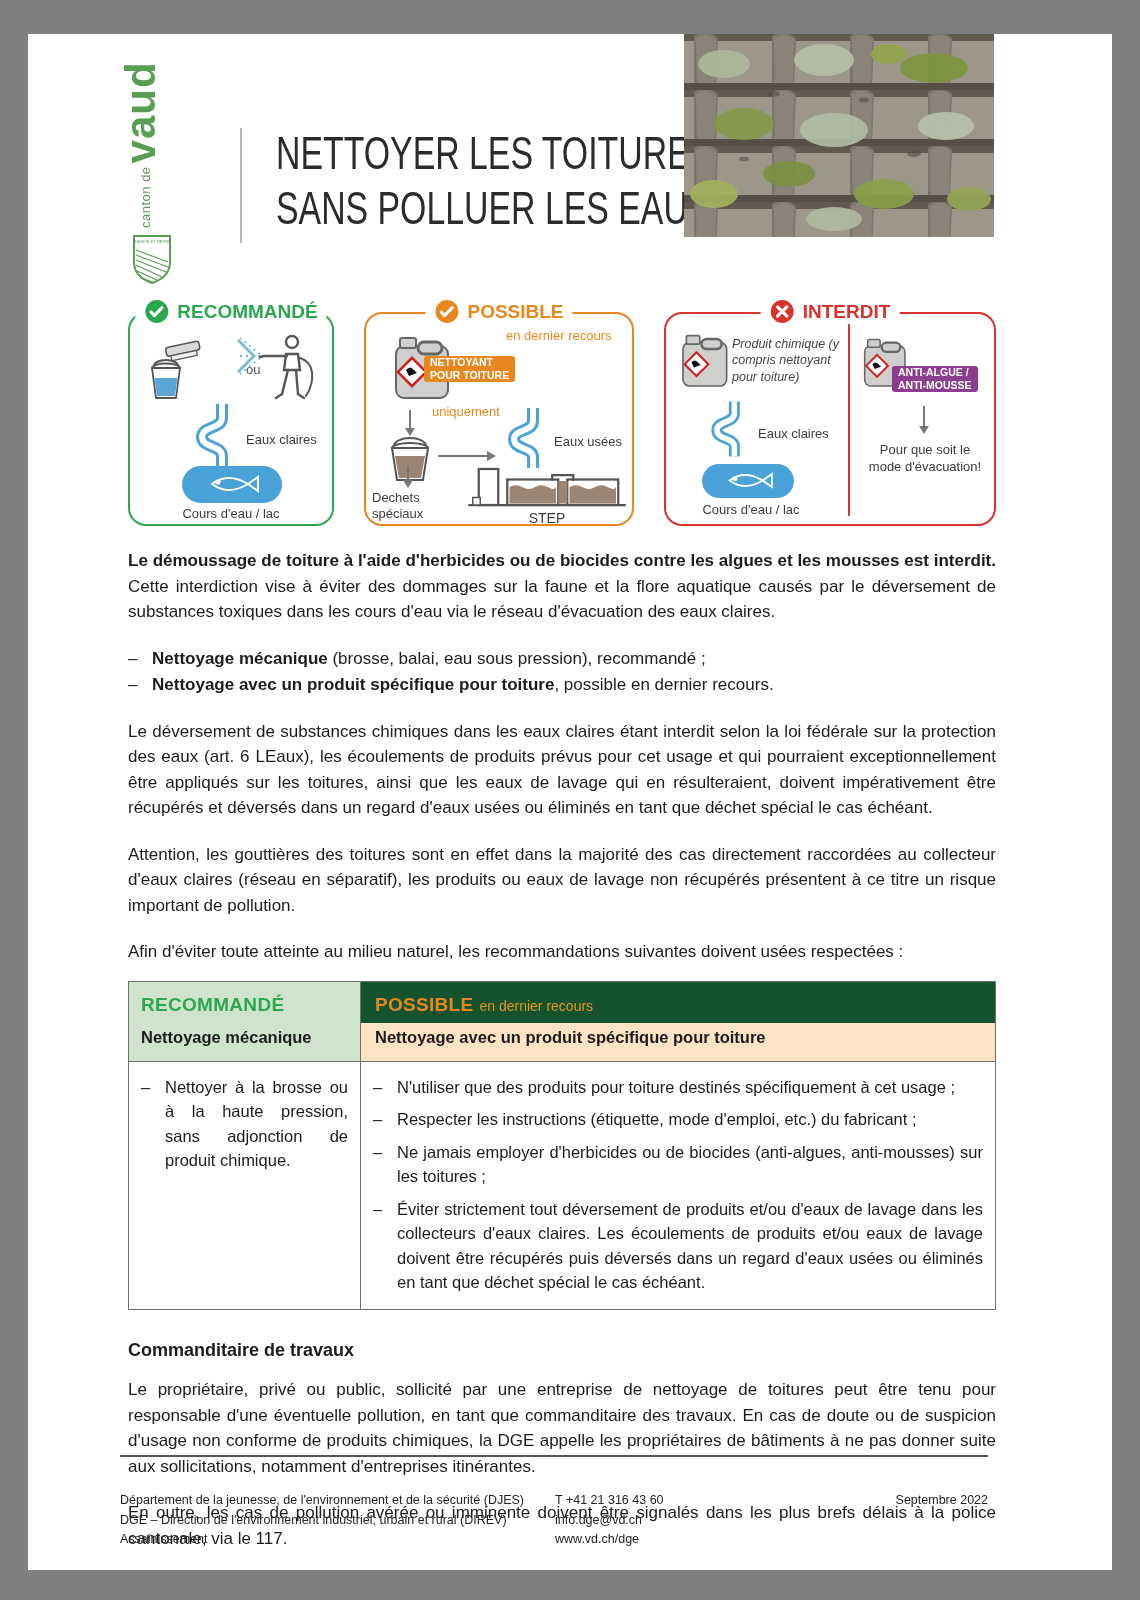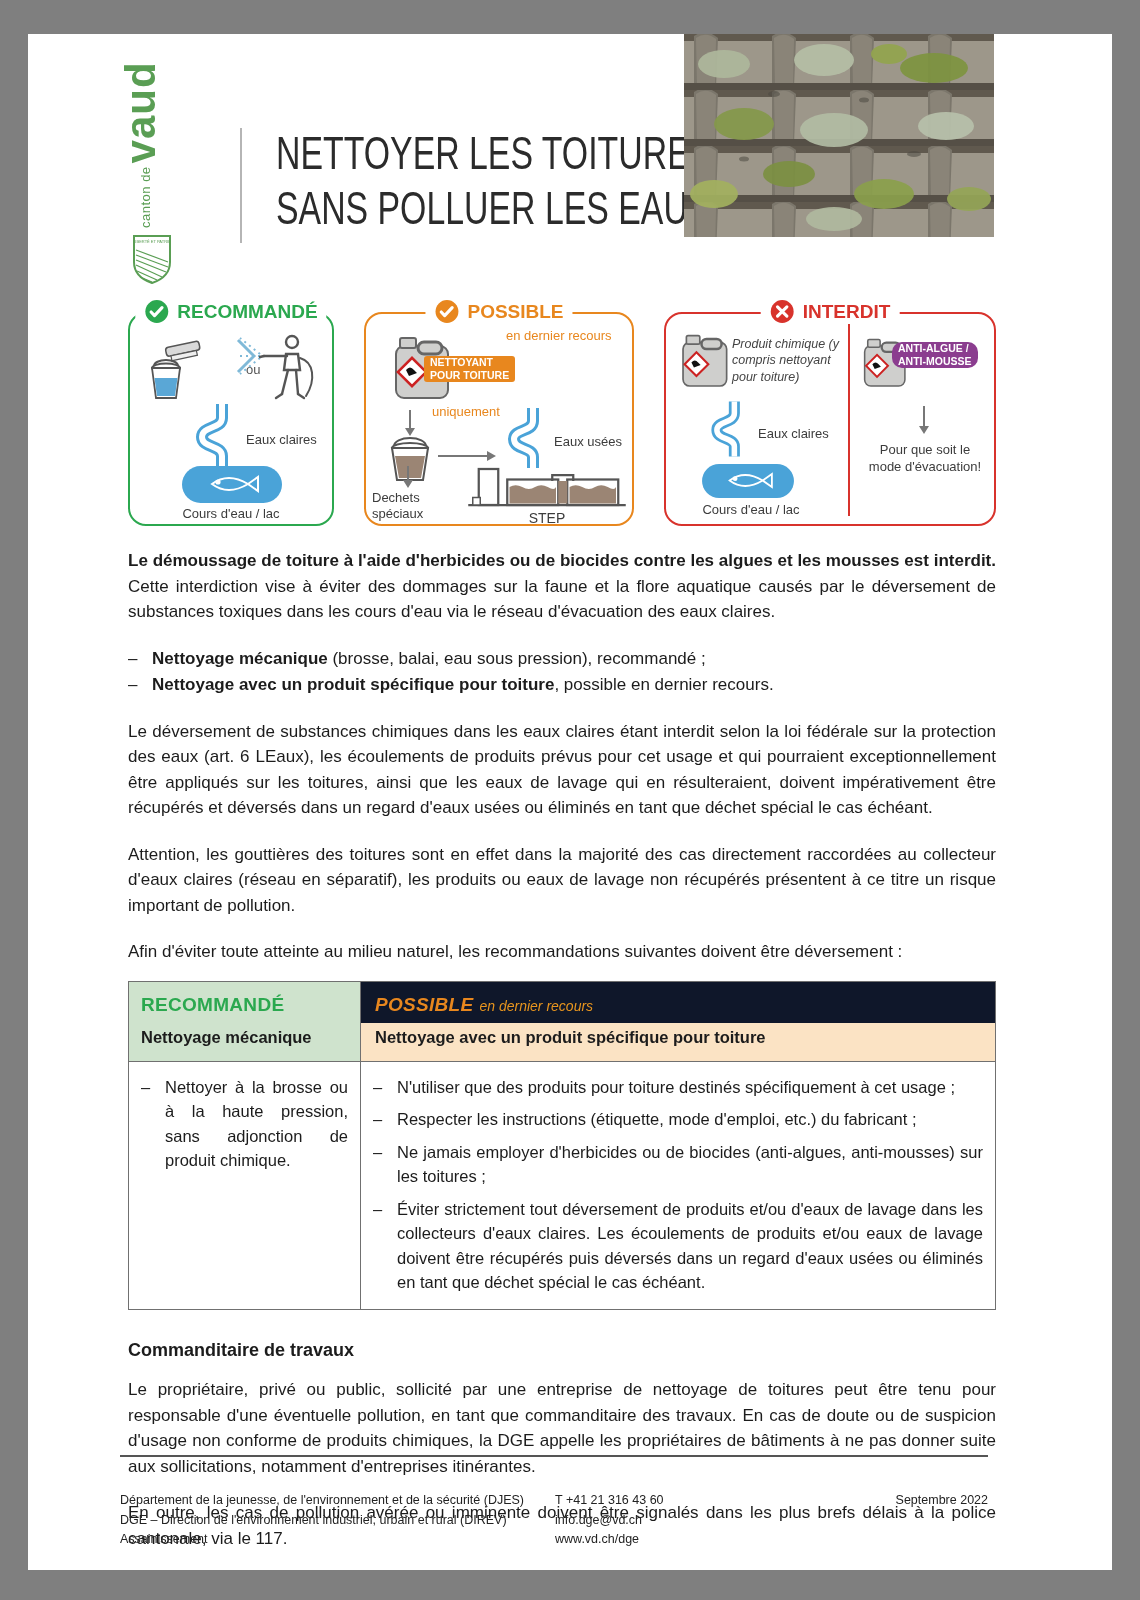--- a/index.html
+++ b/index.html
@@ -45,21 +45,21 @@
   .mb { margin-bottom:21px; }
   .bold { font-weight:bold;margin-top:8px; }
   .dash-item { display:flex; gap:10px; margin-top:1px; }
   .dash-item .dash { flex:0 0 14px; text-align:left; }
 
   
   table.rec-table { border-collapse:collapse; width:100%; margin-top:16px; }
   .rec-table td { vertical-align:top; border:1.5px solid #707070; }
   .col-left { width:232px; }
   td.h1l { background:#cfe3cd; border-bottom:none; padding:10px 12px 4px 12px; }
-  td.h1r { background:#0f172a; border-bottom:none; padding:10px 14px 4px 14px;font-style:italic; }
+  td.h1r { background:#14532d; border-bottom:none; padding:10px 14px 4px 14px; }
   td.h2l { background:#cfe3cd; border-top:none; padding:2px 12px 10px 12px; font-weight:bold; font-size:16.5px; }
   td.h2r { background:#fbe3c4; border-top:none; padding:2px 14px 10px 14px; font-weight:bold; font-size:16.5px; }
   .t-green { color:#2ba84f; font-weight:bold; font-size:19px; letter-spacing:0.3px; }
   .t-orange { color:#e8871e; font-weight:bold; font-size:19px; letter-spacing:0.3px; }
   .t-orange-sub { color:#e8951e; font-size:14px; font-weight:normal; margin-left:6px; }
   td.body { padding:12px 12px 14px 12px; font-size:16.5px; line-height:24.5px; }
   td.body .dash-item { margin-bottom:8px; text-align:justify; }
   td.body .dash-item:last-child { margin-bottom:0; }
 
   .sec-heading { font-weight:bold; font-size:18px; margin-top:28px; margin-bottom:14px; }
@@ -330,21 +330,21 @@
         <svg width="48" height="52" viewBox="0 0 62 66">
           <rect x="6" y="12" width="52" height="52" rx="8" fill="#cfcfcd" stroke="#666" stroke-width="2"></rect>
           <rect x="10" y="4" width="16" height="10" rx="2" fill="#cfcfcd" stroke="#666" stroke-width="2"></rect>
           <rect x="28" y="8" width="24" height="12" rx="6" fill="#cfcfcd" stroke="#666" stroke-width="3"></rect>
           <g transform="rotate(45 22 38)">
               <rect x="12" y="28" width="20" height="20" fill="#fff" stroke="#cc2222" stroke-width="2.5"></rect>
             </g>
           <path d="M16,36 q4,-5 8,0 l3,3 -8,3 z" fill="#111"></path>
         </svg>
       </div>
-      <div class="chip chip-purple" style="left:226px; top:28px;border-radius:10px;">
+      <div class="chip chip-purple" style="left:226px; top:52px;">
         <div>ANTI-ALGUE /</div>
         <div>ANTI-MOUSSE</div>
       </div>
       <div class="abs" style="left:252px; top:92px;">
         <svg width="12" height="28" viewBox="0 0 12 28">
             <line x1="6" y1="0" x2="6" y2="21" stroke="#777" stroke-width="2"></line>
             <path d="M1,20 L6,28 L11,20 Z" fill="#777"></path>
           </svg>
       </div>
       <div class="mode-text">Pour que soit le mode d'évacuation!</div>
@@ -358,21 +358,21 @@
       <span class="dash">–</span>
       <span><span class="bold">Nettoyage mécanique</span><span> (brosse, balai, eau sous pression), recommandé ;</span></span>
     </div>
     <div class="dash-item" style="margin-bottom:21px;">
       <span class="dash">–</span>
       <span><span class="bold">Nettoyage avec un produit spécifique pour toiture</span><span>, possible en dernier recours.</span></span>
     </div>
 
     <p class="mb">Le déversement de substances chimiques dans les eaux claires étant interdit selon la loi fédérale sur la protection des eaux (art. 6 LEaux), les écoulements de produits prévus pour cet usage et qui pourraient exceptionnellement être appliqués sur les toitures, ainsi que les eaux de lavage qui en résulteraient, doivent impérativement être récupérés et déversés dans un regard d'eaux usées ou éliminés en tant que déchet spécial le cas échéant.</p>
     <p class="mb">Attention, les gouttières des toitures sont en effet dans la majorité des cas directement raccordées au collecteur d'eaux claires (réseau en séparatif), les produits ou eaux de lavage non récupérés présentent à ce titre un risque important de pollution.</p>
-    <p>Afin d'éviter toute atteinte au milieu naturel, les recommandations suivantes doivent être déversement :</p>
+    <p>Afin d'éviter toute atteinte au milieu naturel, les recommandations suivantes doivent usées respectées :</p>
 
     <table class="rec-table">
       <tbody>
           <tr>
         <td class="h1l col-left"><span class="t-green">RECOMMANDÉ</span></td>
         <td class="h1r"><span class="t-orange">POSSIBLE</span><span class="t-orange-sub">en dernier recours</span></td>
       </tr>
       <tr>
         <td class="h2l">Nettoyage mécanique</td>
         <td class="h2r">Nettoyage avec un produit spécifique pour toiture</td>

